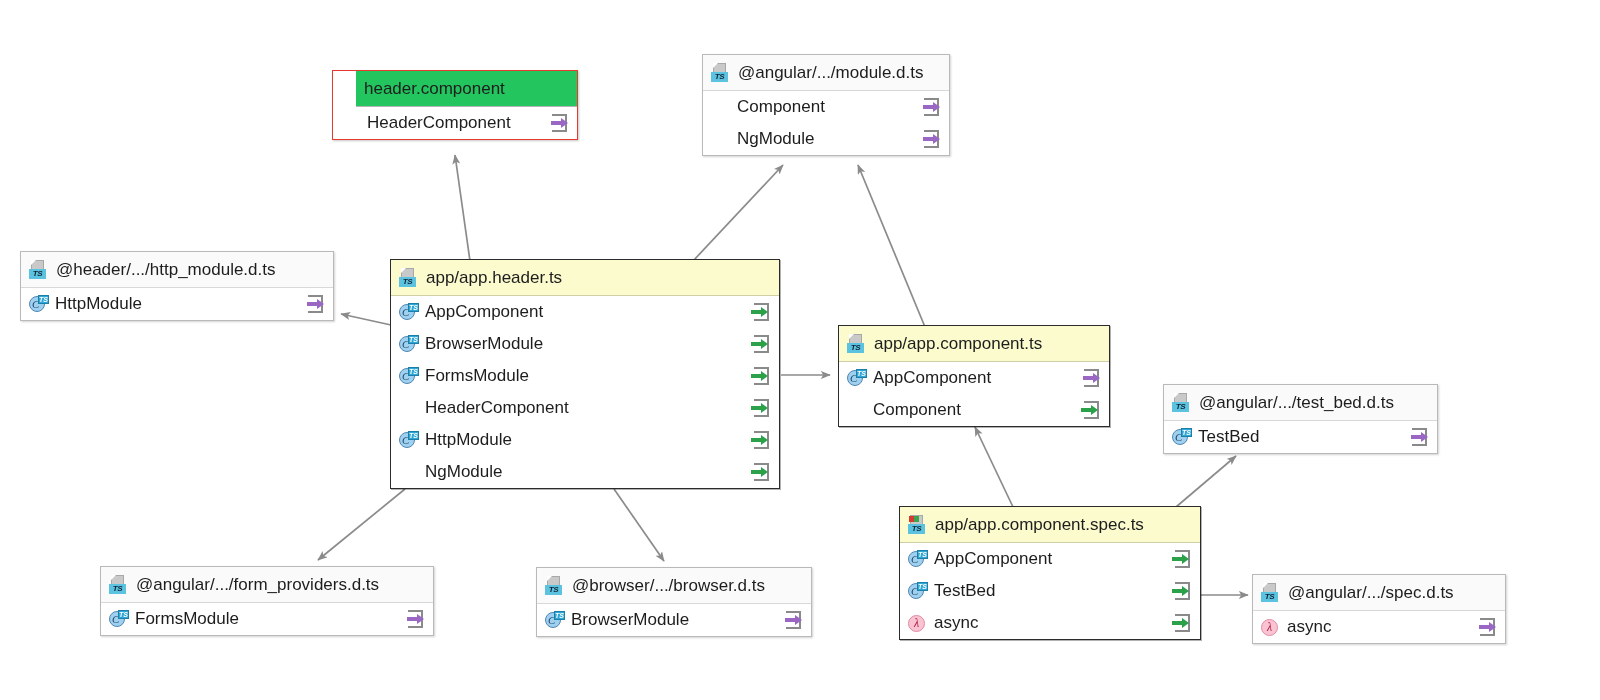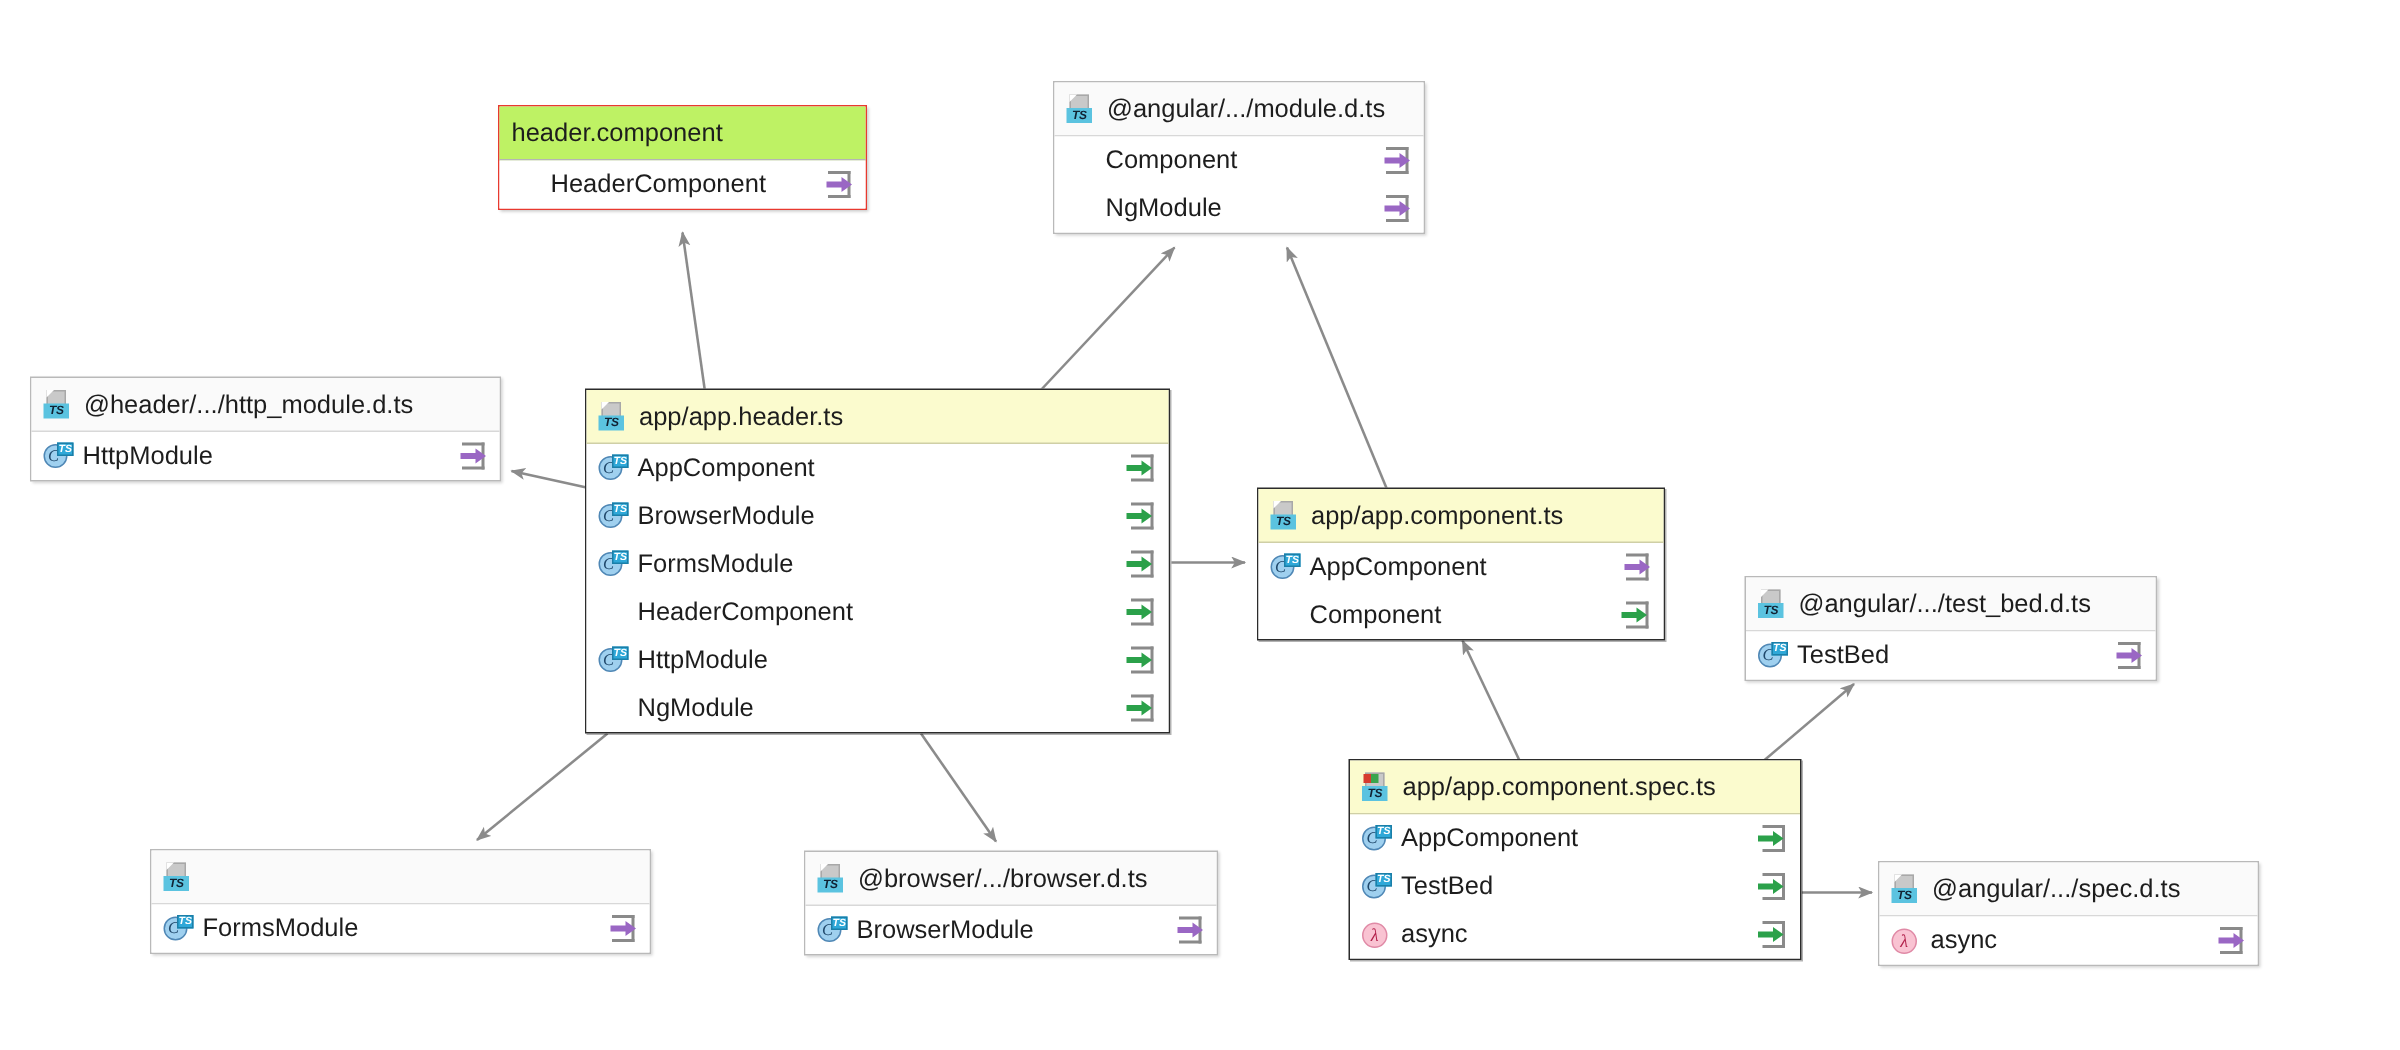--- a/index.html
+++ b/index.html
@@ -32,21 +32,21 @@
     display:flex;align-items:center;
     height:36px;
     padding:0 10px 0 8px;
     font-size:17px;
     color:#1d1d1d;
     white-space:nowrap;
     box-sizing:border-box;
   }
   .hdr-yellow{background:#fbfbce;border-bottom:1px solid #cfcfa6;}
   .hdr-white{background:#fafafa;border-bottom:1px solid #d8d8d8;}
-  .hdr-gray{background:#bef264;border-bottom:1px solid #b5b5b5;}
+  .hdr-gray{background:#22c55e;border-bottom:1px solid #b5b5b5;margin-left:23px;}
 
   .node-rows{background:#ffffff;}
   .row{
     display:flex;align-items:center;
     height:32px;
     padding:0 8px 0 8px;
     font-size:17px;
     color:#1d1d1d;
     white-space:nowrap;
     box-sizing:border-box;
@@ -448,20 +448,21 @@
     </div>
   </div>
 
   <div class="node plain" style="left:100px;top:566px;width:334px;">
     <div class="node-header hdr-white">
       <span class="ico ico-tsfile">
           <i class="pg"></i>
           <i class="fold"></i>
           <i class="chip">TS</i>
         </span>
+      <span>@angular/.../form_providers.d.ts</span>
     </div>
     <div class="node-rows">
       <div class="row">
         <span class="ico ico-class">
             <i class="circ"></i>
             <i class="cch">C</i>
             <i class="badge">TS</i>
           </span>
         <span class="label">FormsModule</span>
         <span class="spacer"></span>

